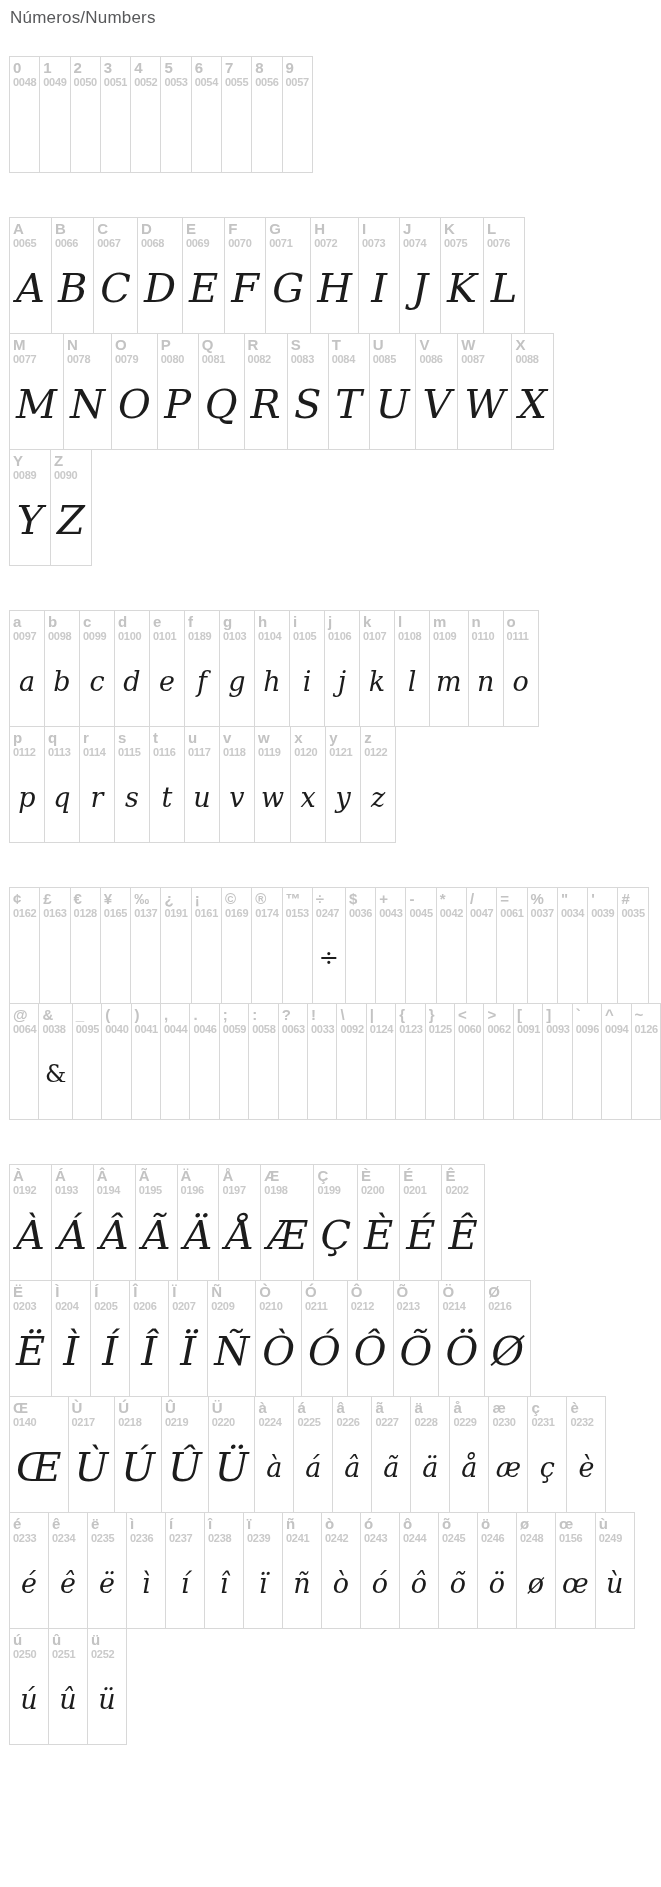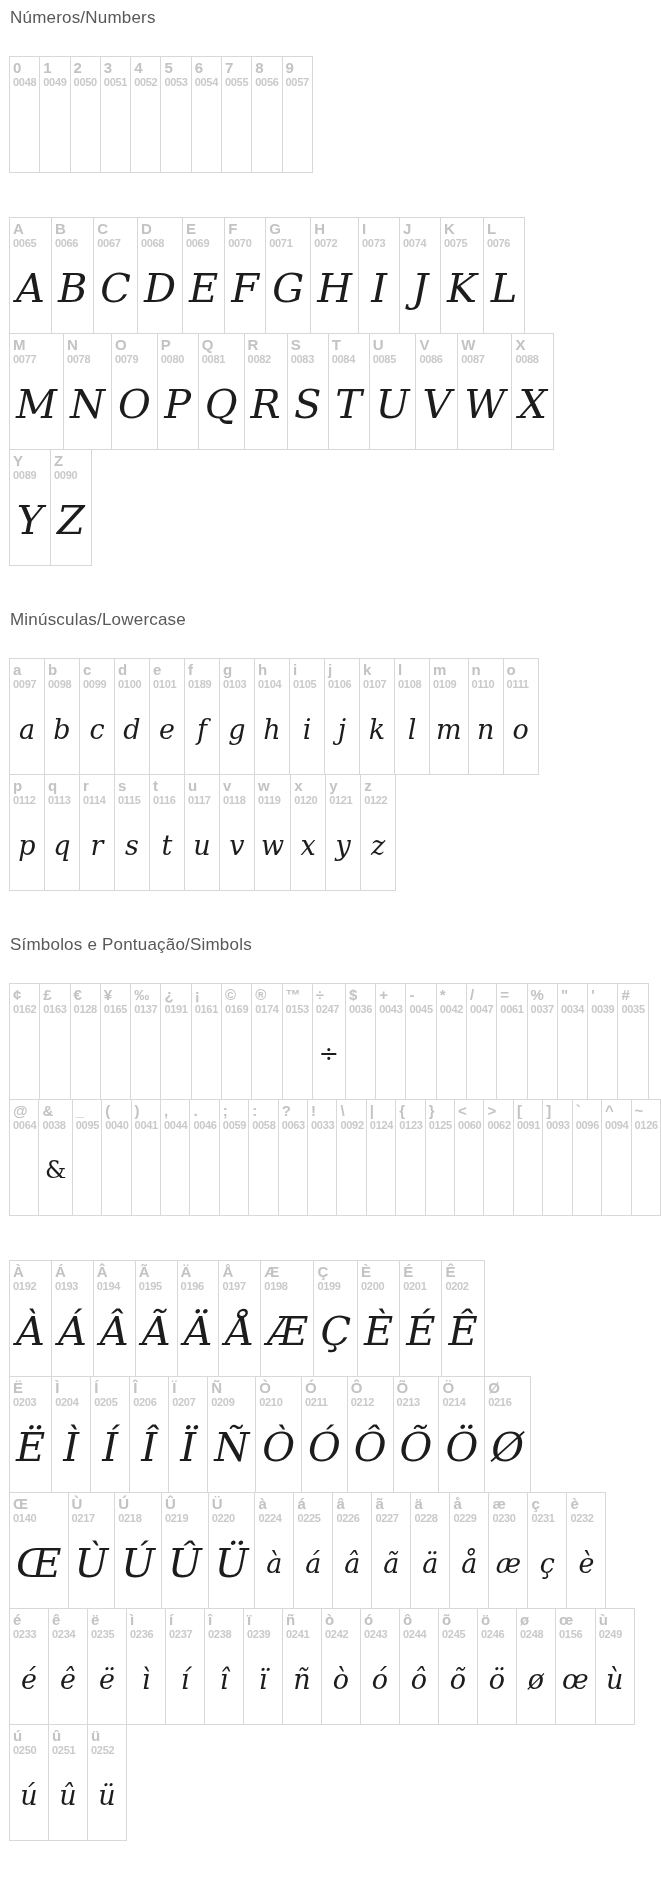--- a/index.html
+++ b/index.html
@@ -306,21 +306,20 @@
           <div class="cell sec-upcase">
             <div class="cell-head">
               <span class="cell-label">Z</span>
               <span class="cell-code">0090</span>
             </div>
             <div class="cell-glyph g-up">Z</div>
           </div>
         </div>
       </div>
       <div class="section">
-        <h2 class="section-title">Minúsculas/Lowercase</h2>
         <div class="glyph-row">
           <div class="cell sec-lowercase">
             <div class="cell-head">
               <span class="cell-label">a</span>
               <span class="cell-code">0097</span>
             </div>
             <div class="cell-glyph g-low">a</div>
           </div>
           <div class="cell sec-lowercase">
             <div class="cell-head">
@@ -495,21 +494,20 @@
           <div class="cell sec-lowercase">
             <div class="cell-head">
               <span class="cell-label">z</span>
               <span class="cell-code">0122</span>
             </div>
             <div class="cell-glyph g-low">z</div>
           </div>
         </div>
       </div>
       <div class="section">
-        <h2 class="section-title">Símbolos e Pontuação/Simbols</h2>
         <div class="glyph-row">
           <div class="cell sec-symbols">
             <div class="cell-head">
               <span class="cell-label">¢</span>
               <span class="cell-code">0162</span>
             </div>
             <div class="cell-glyph g-sym"></div>
           </div>
           <div class="cell sec-symbols">
             <div class="cell-head">

